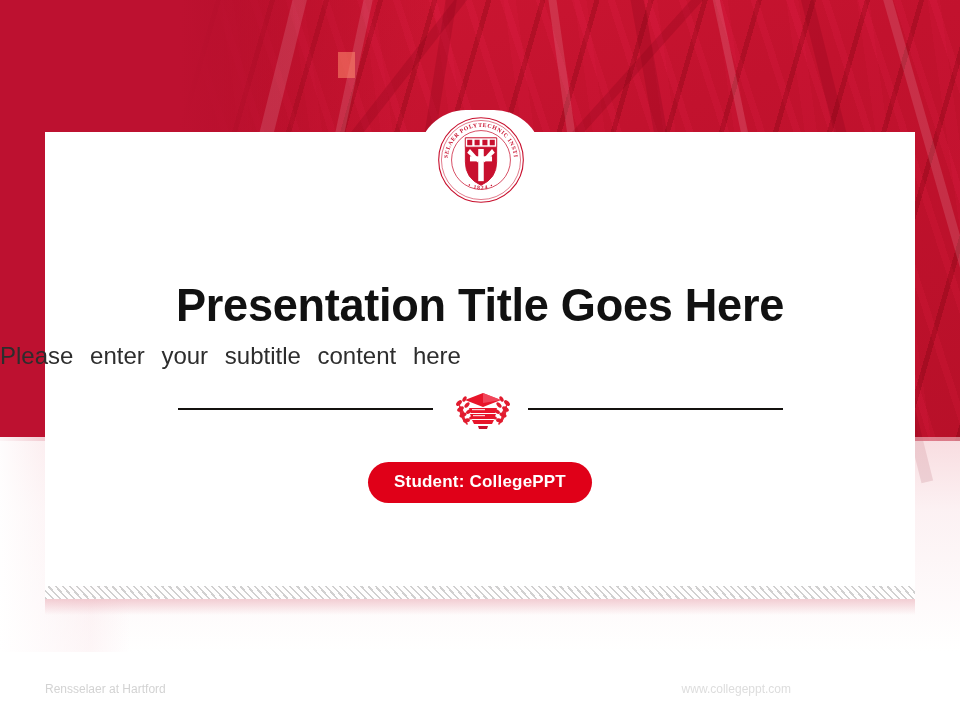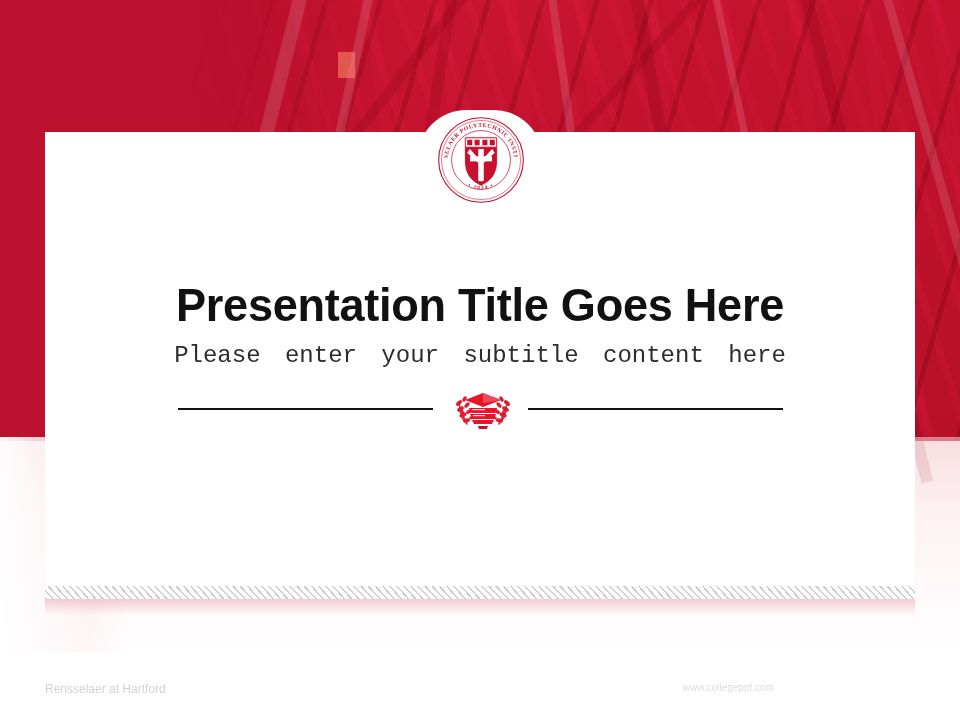--- a/index.html
+++ b/index.html
@@ -88,25 +88,25 @@
     text-align:center;
     font-size:47px;line-height:58px;
     font-weight:bold;
     letter-spacing:-.3px;
     color:#111111;
     font-family:"Liberation Sans", sans-serif;
     transform:scaleX(.96);
   }
   .subtitle{
     position:absolute;left:0;top:340px;width:960px;
-    text-align:center;
+    text-align:left;
     font-size:24px;line-height:32px;
     color:#2d2d2d;
     word-spacing:10px;
-    font-family:Liberation Mono, monospace;
+    font-family:Liberation Sans, sans-serif;
   }
 
   
   .rule{position:absolute;top:408px;height:2px;background:#14120f;}
   .rule.left{left:178px;width:255px;}
   .rule.right{left:528px;width:255px;}
   .cap{position:absolute;left:452px;top:386px;width:62px;height:44px;}
 
   
   .pills{
@@ -127,22 +127,22 @@
   
   .footer{
     position:absolute;left:0;top:682px;width:836px;height:20px;
   }
   .footer-left{
     position:absolute;left:45px;top:0;
     font-size:12px;color:#d3d3d3;
     font-family:"Liberation Sans", sans-serif;
   }
   .footer-right{
-    position:absolute;right:62px;top:0;
-    font-size:10px;color:#dddddd;
+    position:absolute;right:45px;top:0;
+    font-size:12px;color:#dddddd;
     font-family:"Liberation Sans", sans-serif;
   }
 </style>
 </head>
 <body>
 
 <div id="slide">
 
   <div class="hero">
     <div class="hero-flat"></div>
@@ -239,20 +239,21 @@
       <path d="M 36,56 L 88,56 L 84,66 L 40,66 Z" fill="#e8152a"></path>
       <path d="M 40,68 L 84,68 L 80,76 L 44,76 Z" fill="#e8152a"></path>
       <rect x="40" y="46" width="26" height="2.4" fill="#ffffff" opacity=".8"></rect>
       <rect x="42" y="58" width="24" height="2.4" fill="#ffffff" opacity=".8"></rect>
 
       <path d="M 52,80 L 72,80 L 70,86 L 54,86 Z" fill="#c8102e"></path>
     </svg>
   </div>
 
   <div class="pills">
+    <div class="pill">Student: CollegePPT</div>
   </div>
 
   <div class="footer">
     <div class="footer-left">Rensselaer at Hartford</div>
     <div class="footer-right">www.collegeppt.com</div>
   </div>
 
 </div>
 
 </body></html>

